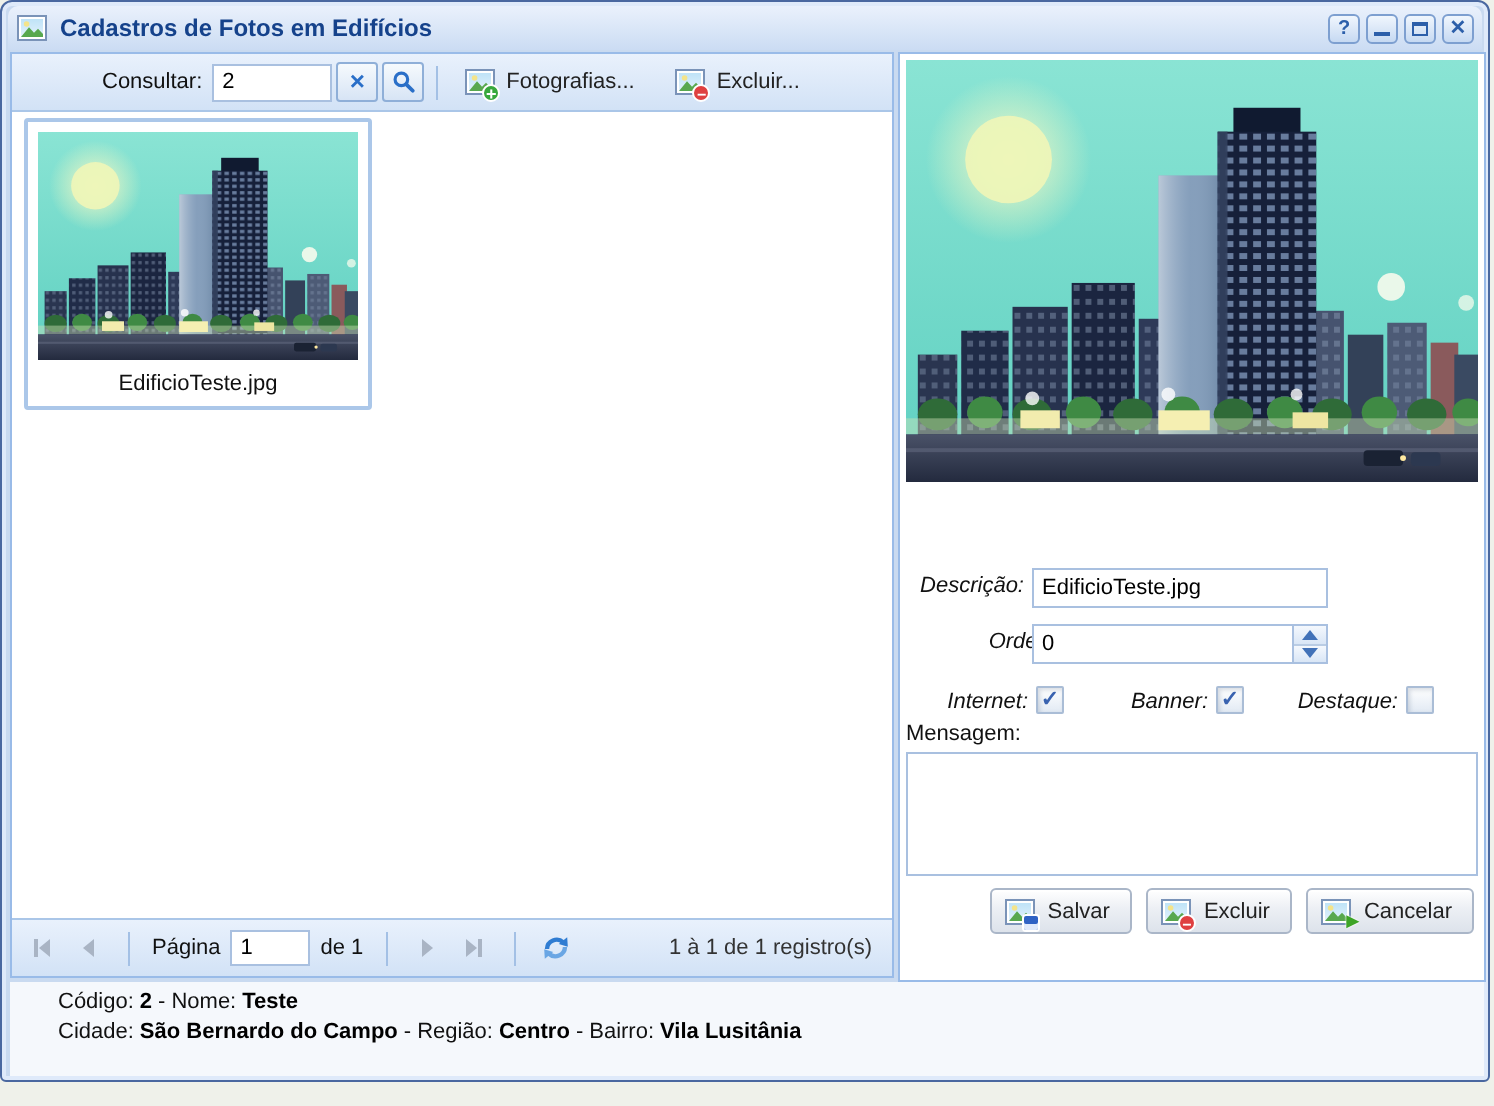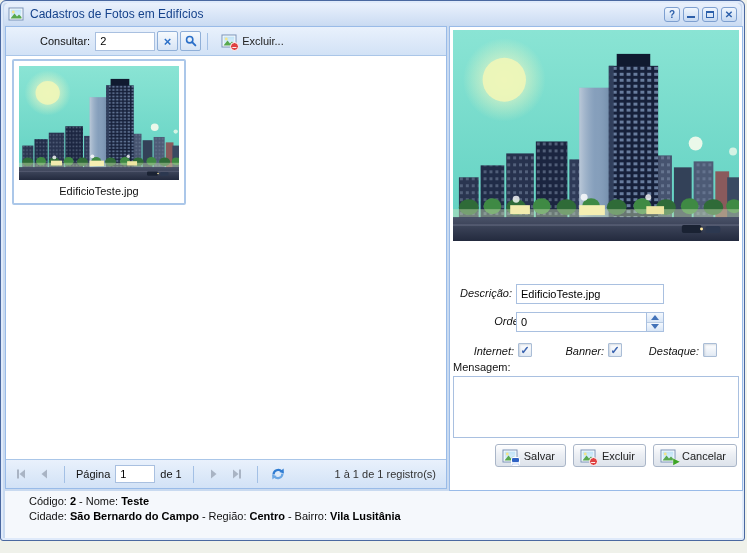--- a/index.html
+++ b/index.html
@@ -6,39 +6,39 @@
   body { font-family: "Liberation Sans", sans-serif; }
   .page { position: relative; width: 747px; height: 553px; background: #eff1ea; font-size: 11px; color: #222; overflow: hidden; }
 
   
   .window { position: absolute; left: 0; top: 0; width: 745px; height: 541px;
     background: #c9daf0; border: 1px solid #4a68a0; border-radius: 6px 6px 3px 3px;
     box-shadow: inset 0 0 0 2px #dfeafa; }
   .titlebar { position: absolute; left: 3px; top: 2px; right: 3px; height: 22px;
     display: flex; align-items: center; padding: 0 4px;
     background: linear-gradient(#eaf1fc, #cbdcf3); border-radius: 5px 5px 0 0; }
-  .title-text { margin-left: 6px; font-weight: normal; font-size: 12px; color: #15428b; }
+  .title-text { margin-left: 6px; font-weight: bold; font-size: 12px; color: #15428b; }
   .win-controls { margin-left: auto; display: flex; gap: 3px; }
   .win-btn { width: 16px; height: 15px; border: 1px solid #7d9fd0; border-radius: 3px;
     background: linear-gradient(#f0f6fd, #c6d9f2); color: #2c5faa; font-weight: bold;
     font-size: 10px; line-height: 13px; text-align: center; cursor: pointer; position: relative; }
   .glyph-min { position: absolute; left: 3px; bottom: 3px; width: 8px; height: 2px; background: #2c5faa; }
   .glyph-max { position: absolute; left: 3px; top: 3px; width: 8px; height: 7px; border: 1px solid #2c5faa; border-top-width: 2px; }
 
   
   .left-panel { position: absolute; left: 4px; top: 25px; width: 442px; height: 463px;
     border: 1px solid #99bbe8; background: #fff; display: flex; flex-direction: column; }
   .right-panel { position: absolute; left: 448px; top: 25px; width: 294px; height: 465px;
     border: 1px solid #99bbe8; background: #fff; }
 
   
   .toolbar { height: 29px; flex: 0 0 29px; display: flex; align-items: center; padding: 0 4px;
     background: linear-gradient(#e9f1fc, #d2e2f6); border-bottom: 1px solid #aac6e8; }
   .lbl { color: #111; }
-  .consultar-lbl { margin-left: 30px; margin-right: 5px; }
+  .consultar-lbl { margin-left: 41px; margin-right: 5px; }
   .tb-input { width: 60px; height: 19px; border: 1px solid #a9c0e0; padding: 1px 4px; font: 11px "Liberation Sans", sans-serif; }
   .mini-btn { width: 21px; height: 20px; margin-left: 2px; border: 1px solid #8fafd8; border-radius: 2px;
     background: linear-gradient(#f6fafd, #d7e4f5); display: flex; align-items: center; justify-content: center; cursor: pointer; }
   .clear-x::before { content: "×"; color: #2a6fc8; font-weight: bold; font-size: 13px; line-height: 13px; }
   .tb-sep { width: 1px; height: 17px; background: #a3c0e5; margin: 0 6px; }
   .tb-btn { display: flex; align-items: center; gap: 5px; padding: 2px 6px; border: 1px solid transparent;
     border-radius: 3px; background: transparent; cursor: pointer; font: 11px "Liberation Sans", sans-serif; color: #222; margin-right: 6px; }
 
   
   .icon16 { position: relative; width: 16px; height: 16px; display: inline-block; flex: 0 0 auto; }
@@ -243,20 +243,29 @@
               <circle cx="6.5" cy="6.5" r="3.6" fill="none" stroke="#2a6fc8" stroke-width="1.8"></circle>
               <line x1="9.3" y1="9.3" x2="13" y2="13" stroke="#2a6fc8" stroke-width="2.2" stroke-linecap="round"></line>
             </svg>
         </span>
         <span class="tb-sep"></span>
         <button class="tb-btn">
           <span class="icon16">
               <svg viewBox="0 0 16 16">
                 <use href="#pic"></use>
               </svg>
+              <span class="badge badge-add"></span>
+            </span>
+          <span>Fotografias...</span>
+        </button>
+        <button class="tb-btn">
+          <span class="icon16">
+              <svg viewBox="0 0 16 16">
+                <use href="#pic"></use>
+              </svg>
               <span class="badge badge-del"></span>
             </span>
           <span>Excluir...</span>
         </button>
       </div>
 
       <div class="thumbs">
         <div class="thumb-card">
           <svg viewBox="0 0 290 212" preserveAspectRatio="none">
               <use href="#cityscape"></use>

